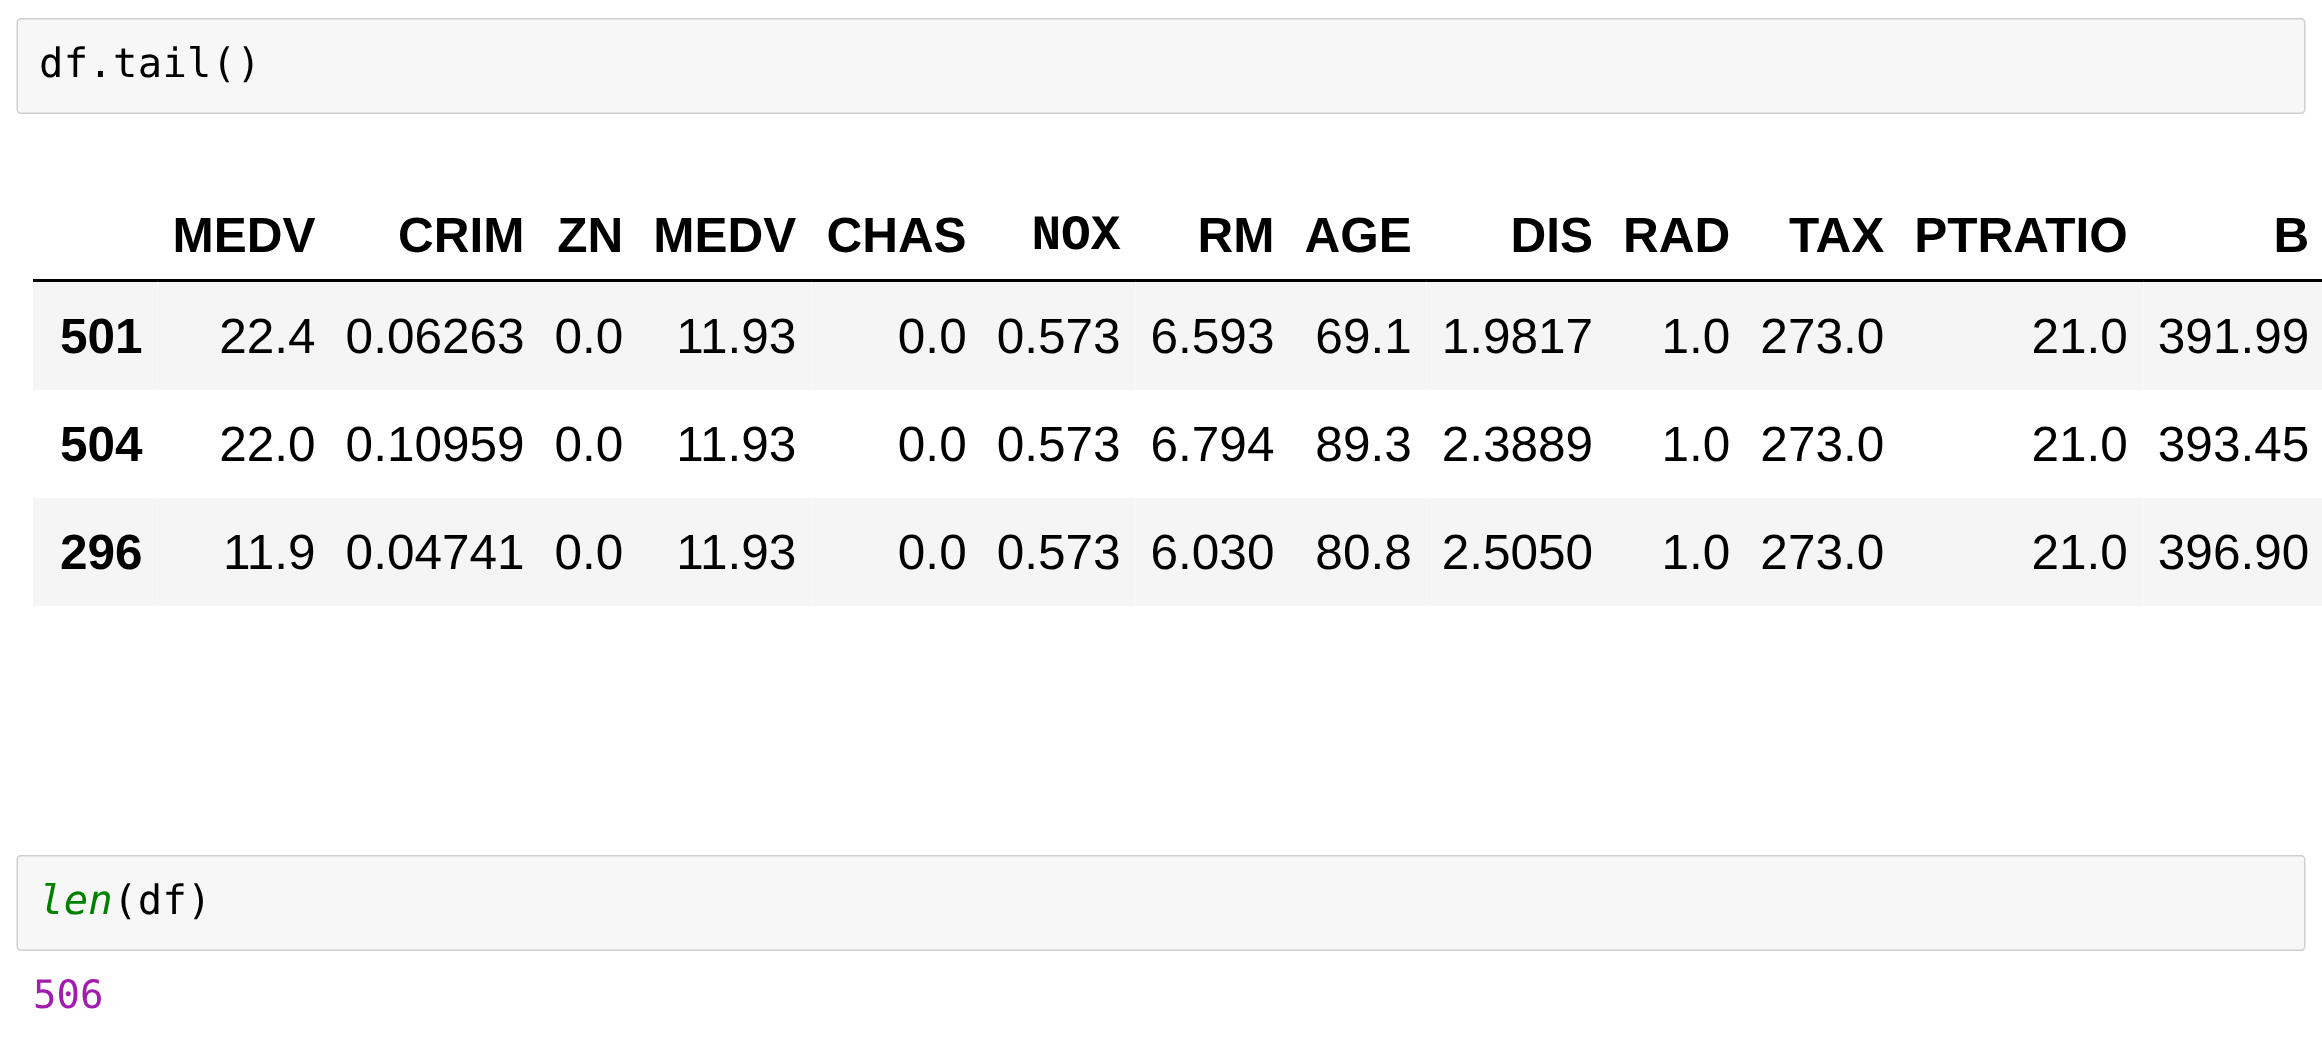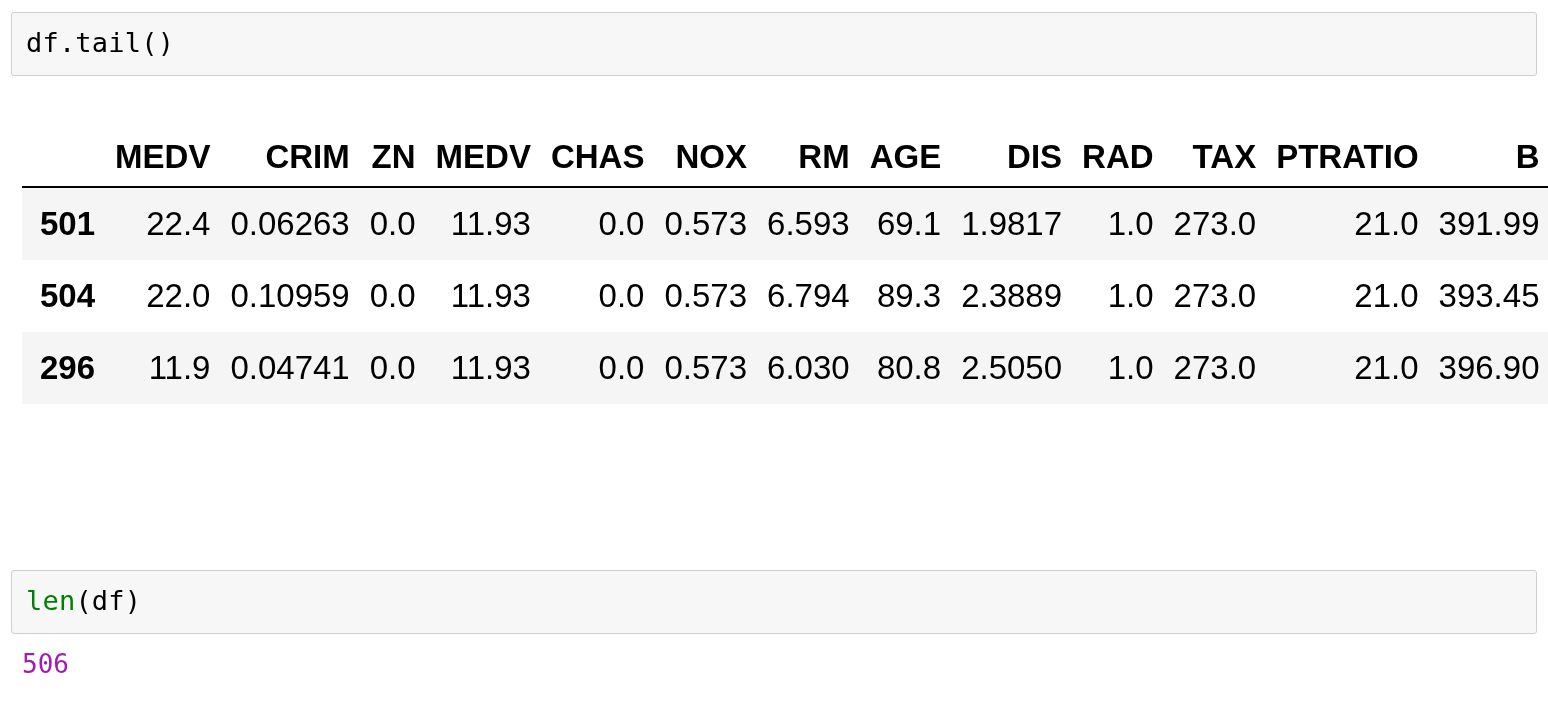--- a/index.html
+++ b/index.html
@@ -35,21 +35,21 @@
     font-size: 27px;
     line-height: 34px;
     letter-spacing: 0.2px;
     color: #000000;
     padding: 13px 0 13px 14px;
     white-space: pre;
   }
   #cell-tail { top: 12px; height: 64px; }
   #cell-len  { top: 570px; height: 64px; }
 
-  .tok-builtin { color: #008000; }
+  .tok-builtin { color: #008000; font-style: italic; }
 
   
   .text-output {
     position: absolute;
     left: 22px;
     top: 648px;
     font-family: "DejaVu Sans Mono", "Liberation Mono", monospace;
     font-size: 26px;
     line-height: 32px;
     color: #a21caf;
@@ -98,21 +98,21 @@
   table.dataframe tbody tr:nth-child(even) {
     background: #ffffff;
   }
   
   .col-idx     { width: 62px; }
   .col-medv    { width: 104px; }
   .col-crim    { width: 140px; }
   .col-zn      { width: 74px; }
   .col-indus   { width: 128px; }
   .col-chas    { width: 118px; }
-  .col-nox     { width: 104px; }
+  .col-nox     { width: 104px; font-family: Liberation Mono, monospace; }
   .col-rm      { width: 106px; }
   .col-age     { width: 86px; }
   .col-dis     { width: 122px; margin-top: 44px; }
   .col-rad     { width: 80px; }
   .col-tax     { width: 100px; }
   .col-ptratio { width: 168px; }
   .col-b       { width: 110px; }
 </style>
 </head>
 <body>

